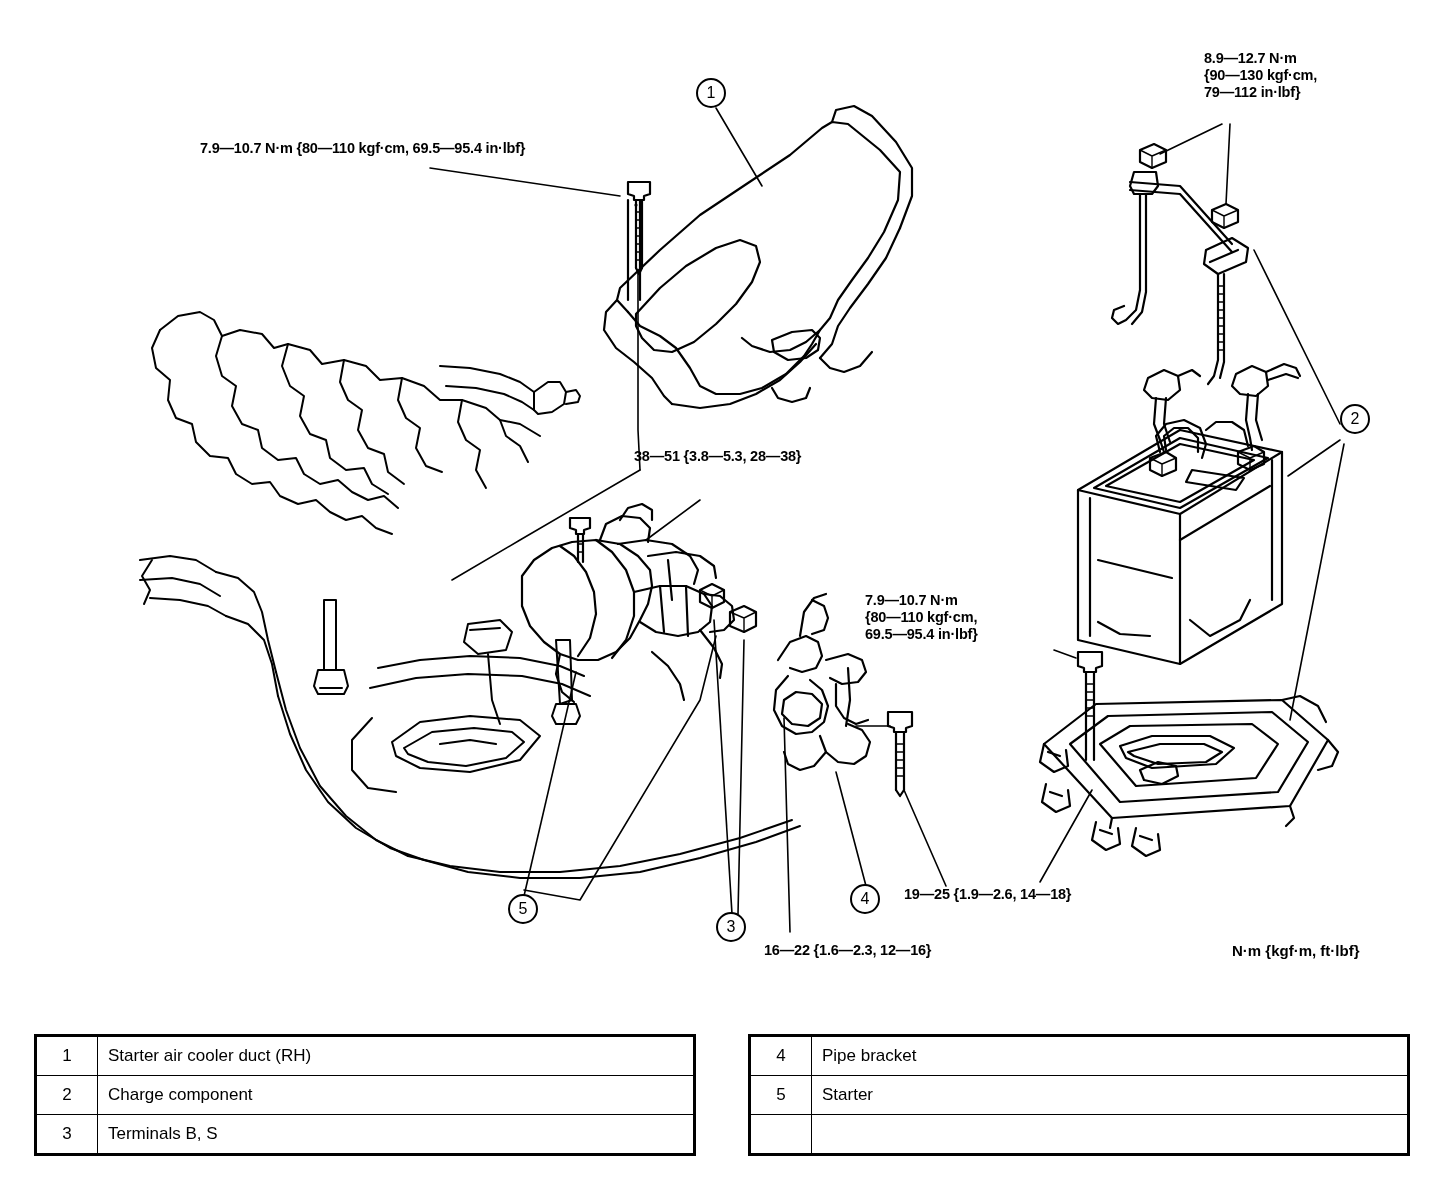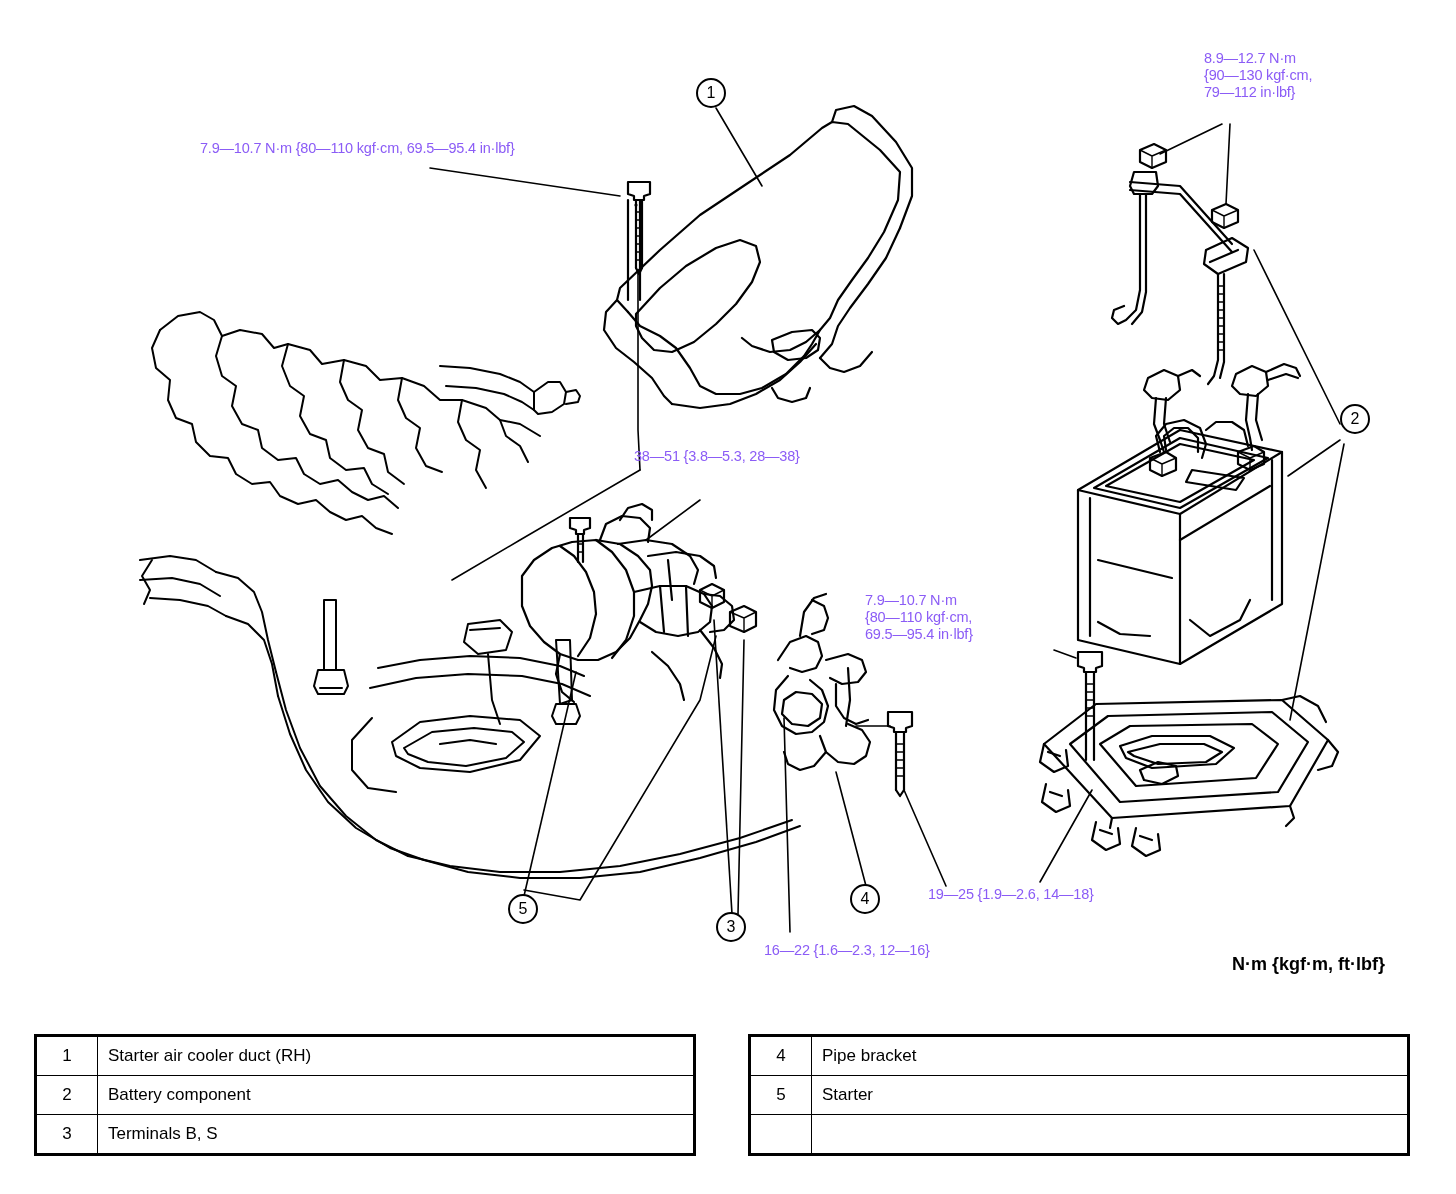--- a/index.html
+++ b/index.html
@@ -23,26 +23,26 @@
   }
   svg.art {
     position: absolute;
     left: 0; top: 0;
     width: 1456px;
     height: 1194px;
   }
   .callout-text {
     position: absolute;
     font-family: "Liberation Sans", sans-serif;
-    font-weight: normal;
+    font-weight: bold;
     font-size: 14.5px;
     line-height: 17px;
     letter-spacing: -0.2px;
     white-space: pre-line;
-    color: #8b5cf6;
+    color: #000000;
   }
   .balloon {
     position: absolute;
     width: 30px;
     height: 30px;
     border: 2px solid #000;
     border-radius: 50%;
     box-sizing: border-box;
     font-size: 16px;
     font-family: "Liberation Sans", sans-serif;
@@ -72,23 +72,22 @@
     vertical-align: middle;
   }
   .legend td.num {
     width: 60px;
     text-align: center;
     padding: 0;
   }
   .unit-note {
     position: absolute;
     font-weight: bold;
-    font-size: 18px;
+    font-size: 15px;
     font-family: "Liberation Sans", sans-serif;
-    margin-top: 12px;
   }
 </style>
 </head>
 <body>
 
 <div id="diagram-root">
 
   <svg class="art" viewBox="0 0 1456 1194" xmlns="http://www.w3.org/2000/svg">
     <g fill="none" stroke="#000" stroke-width="2.2" stroke-linejoin="round" stroke-linecap="round">
 
@@ -343,42 +342,42 @@
   <div class="callout-text" style="left:1204px; top:50px;">8.9—12.7 N·m
 {90—130 kgf·cm,
 79—112 in·lbf}</div>
 
   <div class="callout-text" style="left:634px; top:448px;">38—51 {3.8—5.3, 28—38}</div>
 
   <div class="callout-text" style="left:865px; top:592px;">7.9—10.7 N·m
 {80—110 kgf·cm,
 69.5—95.4 in·lbf}</div>
 
-  <div class="callout-text" style="left:928px; top:886px;">19—25 {1.9—2.6, 14—18}</div>
+  <div class="callout-text" style="left:904px; top:886px;">19—25 {1.9—2.6, 14—18}</div>
 
   <div class="callout-text" style="left:752px; top:942px;margin-left:12px;">16—22 {1.6—2.3, 12—16}</div>
 
   <div class="unit-note" style="left:1232px; top:942px;">N·m {kgf·m, ft·lbf}</div>
 
   <div class="balloon" style="left:696px; top:78px;">1</div>
   <div class="balloon" style="left:1340px; top:404px;">2</div>
   <div class="balloon" style="left:716px; top:912px;">3</div>
   <div class="balloon" style="left:850px; top:884px;">4</div>
   <div class="balloon" style="left:508px; top:894px;">5</div>
 
   <div class="legend" style="left:34px; top:1034px; width:662px; height:122px;">
     <table>
       <tbody>
           <tr>
         <td class="num">1</td>
         <td>Starter air cooler duct (RH)</td>
       </tr>
       <tr>
         <td class="num">2</td>
-        <td>Battery component</td>
+        <td>Charge component</td>
       </tr>
       <tr>
         <td class="num">3</td>
         <td>Terminals B, S</td>
       </tr>
     </tbody>
       </table>
   </div>
 
   <div class="legend" style="left:748px; top:1034px; width:662px; height:122px;">

